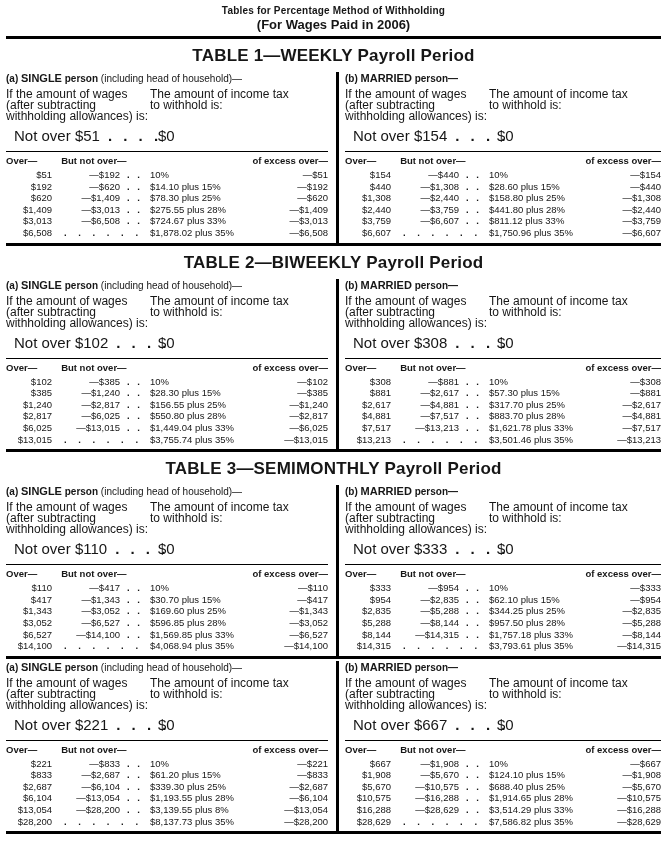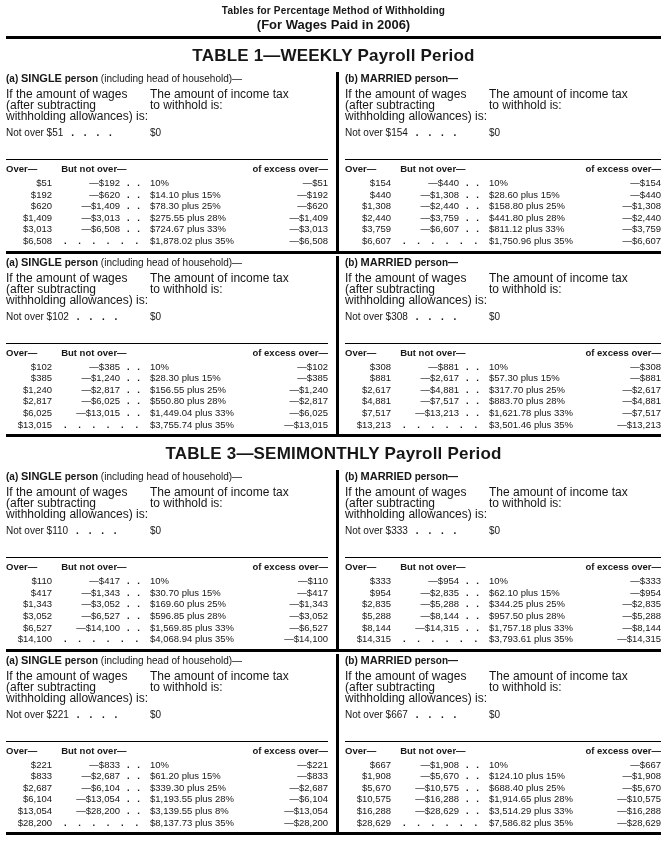--- a/index.html
+++ b/index.html
@@ -64,38 +64,38 @@
   .head-name { font-weight: bold; font-size: 11px; }
   .cond {
     display: flex;
     font-size: 12px;
     line-height: 11px;
   }
   .cond-left { width: 144px; }
   .cond-right { flex: 1; }
   .notover-row {
     position: relative;
-    font-size: 10px;
-    margin: 5px 0 0 0;
+    font-size: 15px;
+    margin: 5px 0 0 8px;
     height: 14px;
     white-space: nowrap;
   }
   .no-dots {
     font-weight: bold;
     word-spacing: 7px;
     margin-left: 8px;
   }
   .no-zero { position: absolute; left: 144px; top: 0; }
   .hdr-row {
     display: flex;
     font-size: 9.5px;
     font-weight: bold;
     border-top: 1px solid #000;
     padding-top: 3px;
-    margin-top: 18px;
+    margin-top: 10px;
   }
   .hdr-butnot { margin-left: 24px; }
   .hdr-excess { margin-left: auto; }
   .rows { margin-top: 3px; }
   .row {
     display: grid;
     grid-template-columns: 46px 68px 26px 1fr auto;
     font-size: 9.5px;
     line-height: 11.6px;
     white-space: nowrap;
@@ -276,20 +276,21 @@
     <span class="c-tax">$1,750.96 plus 35%</span>
     <span class="c-excess">—$6,607</span>
   </div>
 </div>
 </div>
     </div>
     <div class="section-rule"></div>
   </section>
 
   <section class="tax-table">
+    <div class="table-title">TABLE 2—BIWEEKLY Payroll Period</div>
     <div class="panels">
       <div class="panel left">
   <div class="panel-heading">
     <span class="head-b">(a) </span><span class="head-name">SINGLE</span><span class="head-b"> person </span><span>(including head of household)—</span>
   </div>
   <div class="cond">
     <div class="cond-left">
       <div>If the amount of wages</div>
       <div>(after subtracting</div>
       <div>withholding allowances) is:</div>

